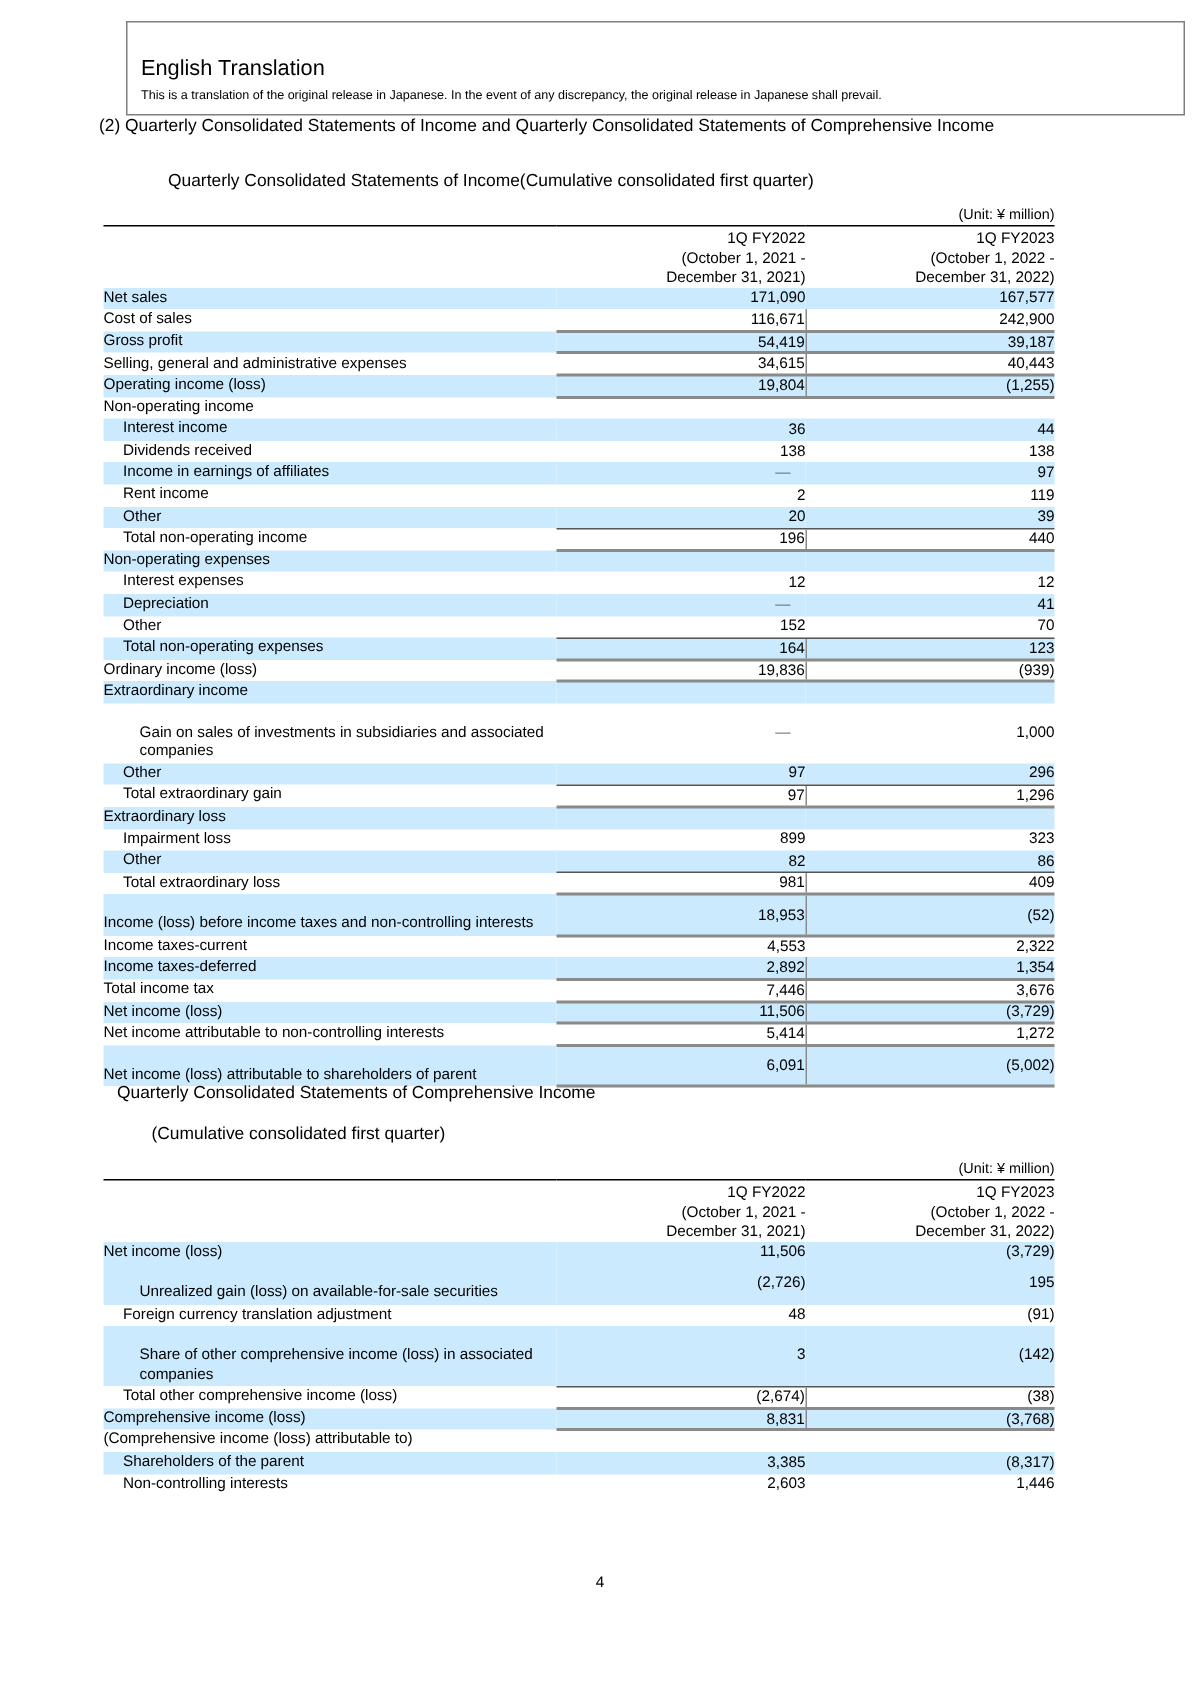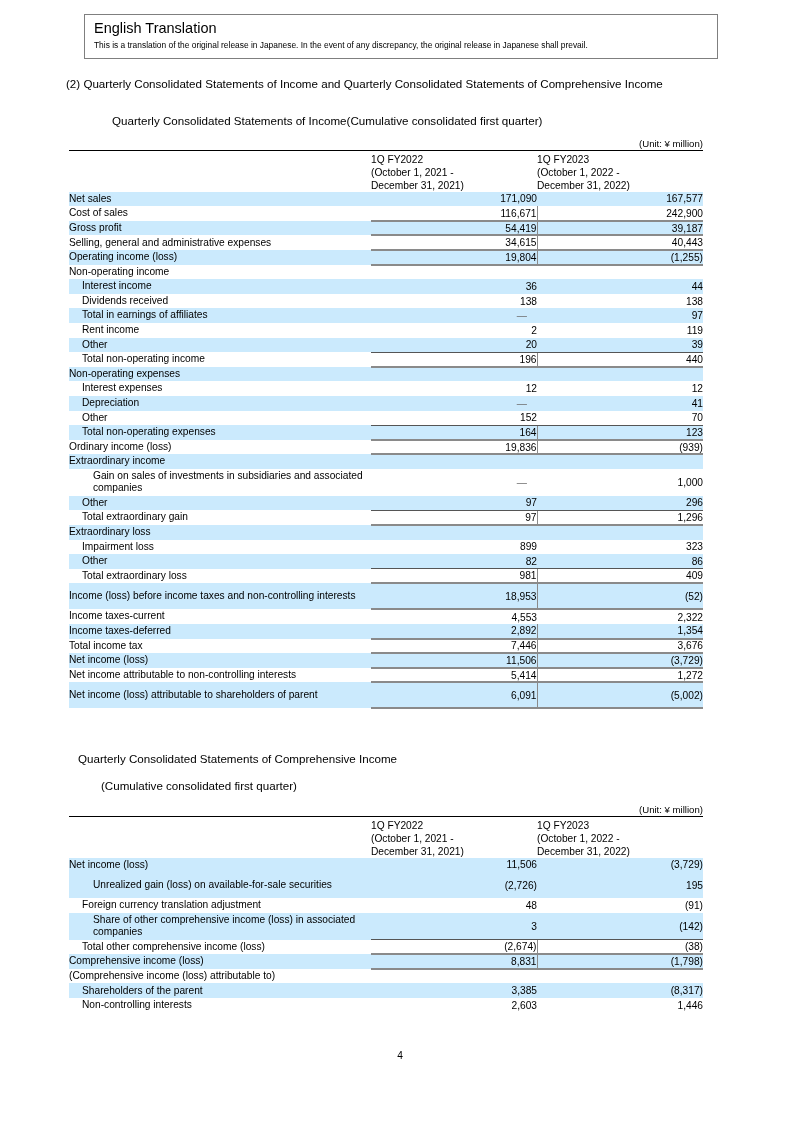--- a/index.html
+++ b/index.html
@@ -14,23 +14,23 @@
     overflow: hidden;
   }
 
   .page { position: relative; width: 800px; height: 1131px; }
 
   
   .notice {
     position: absolute;
     left: 84px;
     top: 14px;
-    width: 634px;
+    width: 706px;
     border: 1px solid #7f7f7f;
-    padding: 4px 9px 7px 9px;
+    padding: 22px 9px 7px 9px;
     background: #fff;
   }
   .notice-title {
     font-size: 14.5px;
     line-height: 1.25;
     margin-bottom: 3px;
   }
   .notice-sub {
     font-size: 8.4px;
     line-height: 1.25;
@@ -50,21 +50,21 @@
   .sub-head {
     position: absolute;
     left: 112px;
     top: 114px;
     font-size: 11.6px;
   }
 
   
   .tblwrap { position: absolute; left: 69px; width: 634px; }
   #table1-wrap { top: 138px; }
-  #table2-wrap { top: 752px; }
+  #table2-wrap { top: 722px; }
 
   .t2-title { font-size: 11.6px; margin-left: 9px; }
   .t2-title2 { font-size: 11.6px; margin-left: 32px; margin-top: 14px; }
 
   .unit {
     text-align: right;
     font-size: 9.6px;
     padding-bottom: 1px;
   }
 
@@ -79,21 +79,21 @@
 
   table.fin th, table.fin td {
     padding: 0;
     vertical-align: middle;
     font-weight: normal;
   }
 
   
   .hdr-top td { border-top: 1px solid #000; height: 2px; font-size:0; line-height:0;}
   .hdr-cell {
-    text-align: left;
+    text-align: right;
     font-size: 10.2px;
     line-height: 1.28;
     padding: 3px 6px 4px 6px;
   }
 
   
   tr.r td { height: 14.6px; }
   td.label {
     padding-left: 8px;
     padding-right: 4px;
@@ -112,21 +112,21 @@
 
   
   tr.band td { background: #cbeafd; }
 
   
   td.rule-top    { border-top: 1px solid #555; }
   td.rule-bottom { border-bottom: 2px solid #8a8a8a; }
 
   
   tr.tall td { height: 26px; }
-  tr.tall td.label { line-height: 1.22; padding-top: 1px; padding-bottom: 1px; }
+  tr.tall td.label { line-height: 1.22; padding-top: 14px; padding-bottom: 1px; }
 
   
   td.vsep { border-left: 1px solid #8a8a8a; }
 
   
   .pageno {
     position: absolute;
     left: 0; right: 0;
     top: 1050px;
     text-align: center;
@@ -209,21 +209,21 @@
             <td class="label i1">Interest income</td>
             <td class="num">36</td>
             <td class="num vsep" style="border-left: none;">44</td>
           </tr>
           <tr class="r">
             <td class="label i1">Dividends received</td>
             <td class="num">138</td>
             <td class="num vsep" style="border-left: none;">138</td>
           </tr>
           <tr class="r band">
-            <td class="label i1">Total in earnings of affiliates</td>
+            <td class="label i1">Income in earnings of affiliates</td>
             <td class="num dash">—</td>
             <td class="num vsep" style="border-left: none;">97</td>
           </tr>
           <tr class="r">
             <td class="label i1">Rent income</td>
             <td class="num">2</td>
             <td class="num vsep" style="border-left: none;">119</td>
           </tr>
           <tr class="r band">
             <td class="label i1">Other</td>
@@ -396,21 +396,21 @@
             <td class="num vsep" style="border-left: none;">(142)</td>
           </tr>
           <tr class="r">
             <td class="label i1">Total other comprehensive income (loss)</td>
             <td class="num rule-top rule-bottom">(2,674)</td>
             <td class="num rule-top rule-bottom vsep">(38)</td>
           </tr>
           <tr class="r band">
             <td class="label">Comprehensive income (loss)</td>
             <td class="num rule-bottom">8,831</td>
-            <td class="num rule-bottom vsep">(1,798)</td>
+            <td class="num rule-bottom vsep">(3,768)</td>
           </tr>
           <tr class="r">
             <td class="label">(Comprehensive income (loss) attributable to)</td>
             <td class="num"></td>
             <td class="num vsep" style="border-left: none;"></td>
           </tr>
           <tr class="r band">
             <td class="label i1">Shareholders of the parent</td>
             <td class="num">3,385</td>
             <td class="num vsep" style="border-left: none;">(8,317)</td>

